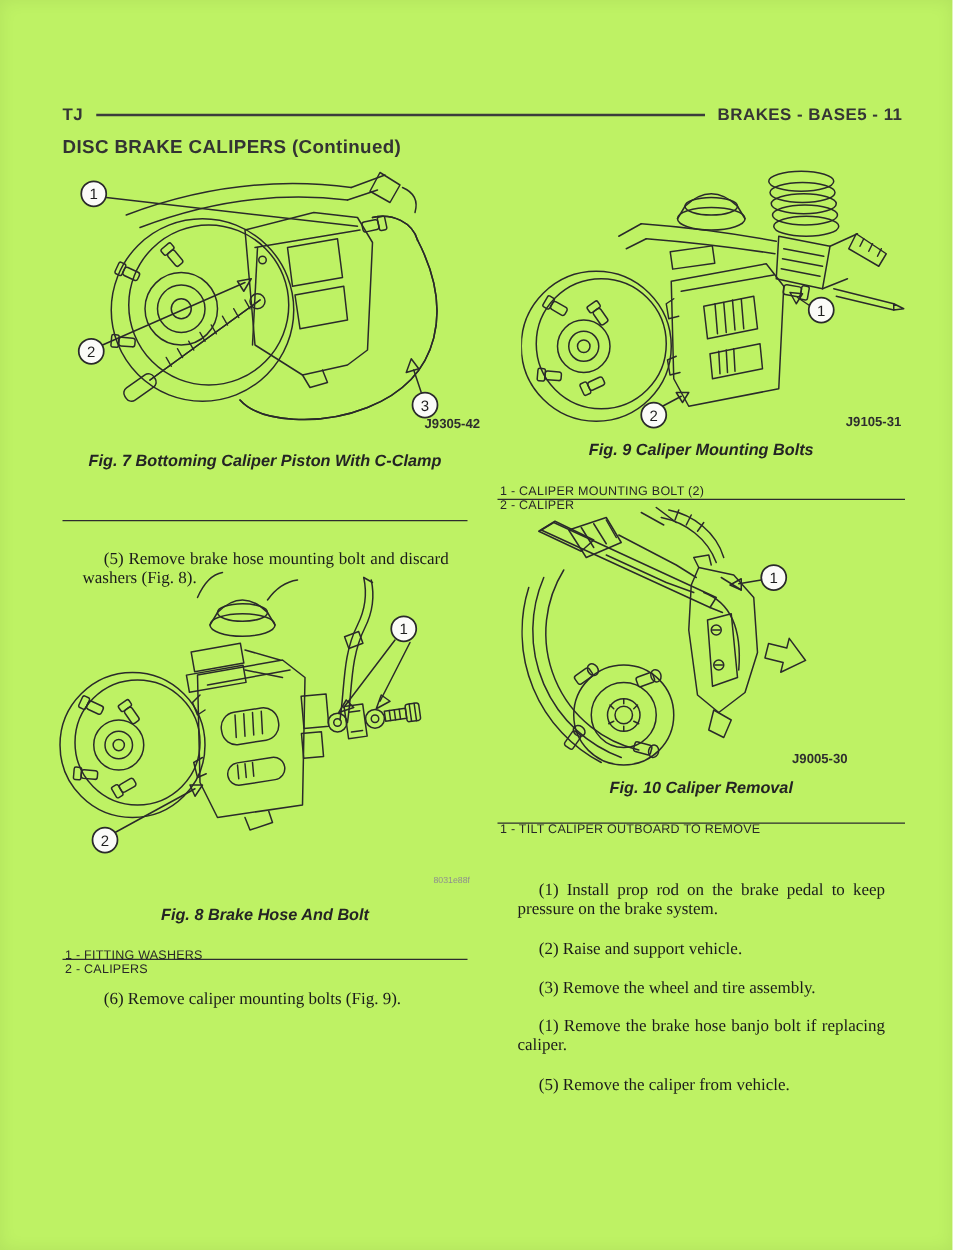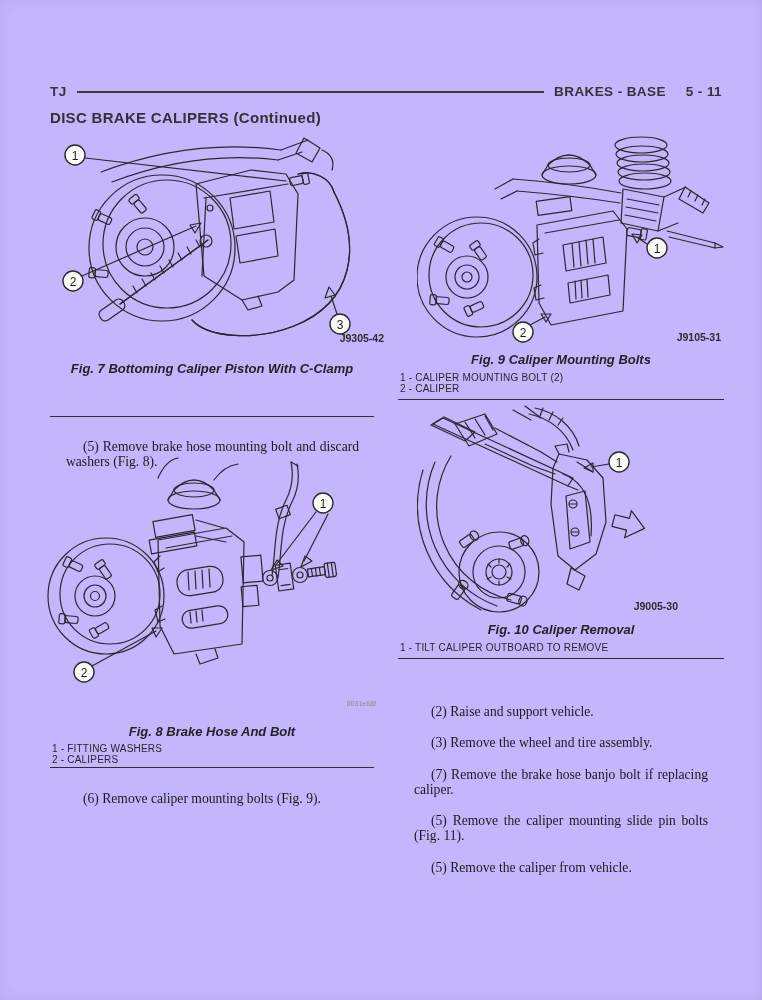--- a/index.html
+++ b/index.html
@@ -1,28 +1,28 @@
 <!DOCTYPE html>
 <html><head>
 <meta charset="utf-8">
 <style>
   html,body{margin:0;padding:0;background:#ffffff;}
-  .page{position:relative;width:762px;height:1000px;background:#c4b5fd;overflow:hidden;
+  .page{position:relative;width:762px;height:1000px;background:#bef264;overflow:hidden;
         box-shadow:inset 0 0 14px rgba(0,0,0,.07);
         font-family:"Liberation Sans",sans-serif;}
   
   .hdr{position:absolute;left:50px;top:84px;width:672px;display:flex;align-items:center;
        font:bold 13.5px "Liberation Sans",sans-serif;color:#353535;letter-spacing:.4px;}
   .hdr-line{flex:1;height:2.6px;background:#3c3c3c;margin:1px 10px 0 10px;}
-  .hdr-page{margin-left:20px;}
+  .hdr-page{}
   .doc-title{position:absolute;left:50px;top:109px;font:bold 15px "Liberation Sans",sans-serif;
        color:#333;letter-spacing:.3px;}
   
   .figcap{position:absolute;text-align:center;font:italic bold 13px "Liberation Sans",sans-serif;color:#242424;}
-  .legend{position:absolute;font:10px "Liberation Sans",sans-serif;color:#282828;line-height:11.3px;letter-spacing:.2px;}
+  .legend{position:absolute;font:10px "Liberation Sans",sans-serif;color:#282828;line-height:11.3px;letter-spacing:.2px;margin-top:16px;}
   .rule{position:absolute;border-top:1.7px solid #2d2d2d;}
   .body{position:absolute;font:13.6px/15.3px "Liberation Serif",serif;color:#1b1b1b;text-align:justify;}
   .body p{margin:16px;text-indent:17px;}
   .sect{position:absolute;font:bold 17.5px "Liberation Sans",sans-serif;color:#2a2a2a;letter-spacing:-.2px;}
   
   svg.fig{position:absolute;}
   svg.fig *{vector-effect:non-scaling-stroke;}
   svg.fig path,svg.fig circle,svg.fig ellipse,svg.fig line,svg.fig polygon,svg.fig rect{
       stroke:#2a2a2a;stroke-width:1.2;fill:none;stroke-linecap:round;stroke-linejoin:round;}
   .fill-page{fill:#fbfbf8;}
@@ -396,20 +396,20 @@
     <text class="figcode" x="261" y="206">J9005-30</text>
   </svg>
 
   <div class="figcap" style="left:398px;top:622px;width:326px">Fig. 10 Caliper Removal</div>
   <div class="legend" style="left:400px;top:642px">
     <div>1 - TILT CALIPER OUTBOARD TO REMOVE</div>
   </div>
   <div class="rule" style="left:398px;top:658px;width:326px"></div>
 
   <div class="body" style="left:398px;top:688px;width:326px">
+    <p>(1) Install prop rod on the brake pedal to keep pressure on the brake system.</p>
     <p>(2) Raise and support vehicle.</p>
     <p>(3) Remove the wheel and tire assembly.</p>
-    <p>(7) Remove the brake hose banjo bolt if replacing caliper.</p>
-    <p>(5) Remove the caliper mounting slide pin bolts (Fig. 11).</p>
+    <p>(1) Remove the brake hose banjo bolt if replacing caliper.</p>
     <p>(5) Remove the caliper from vehicle.</p>
   </div>
 
 </div>
 
 </body></html>

